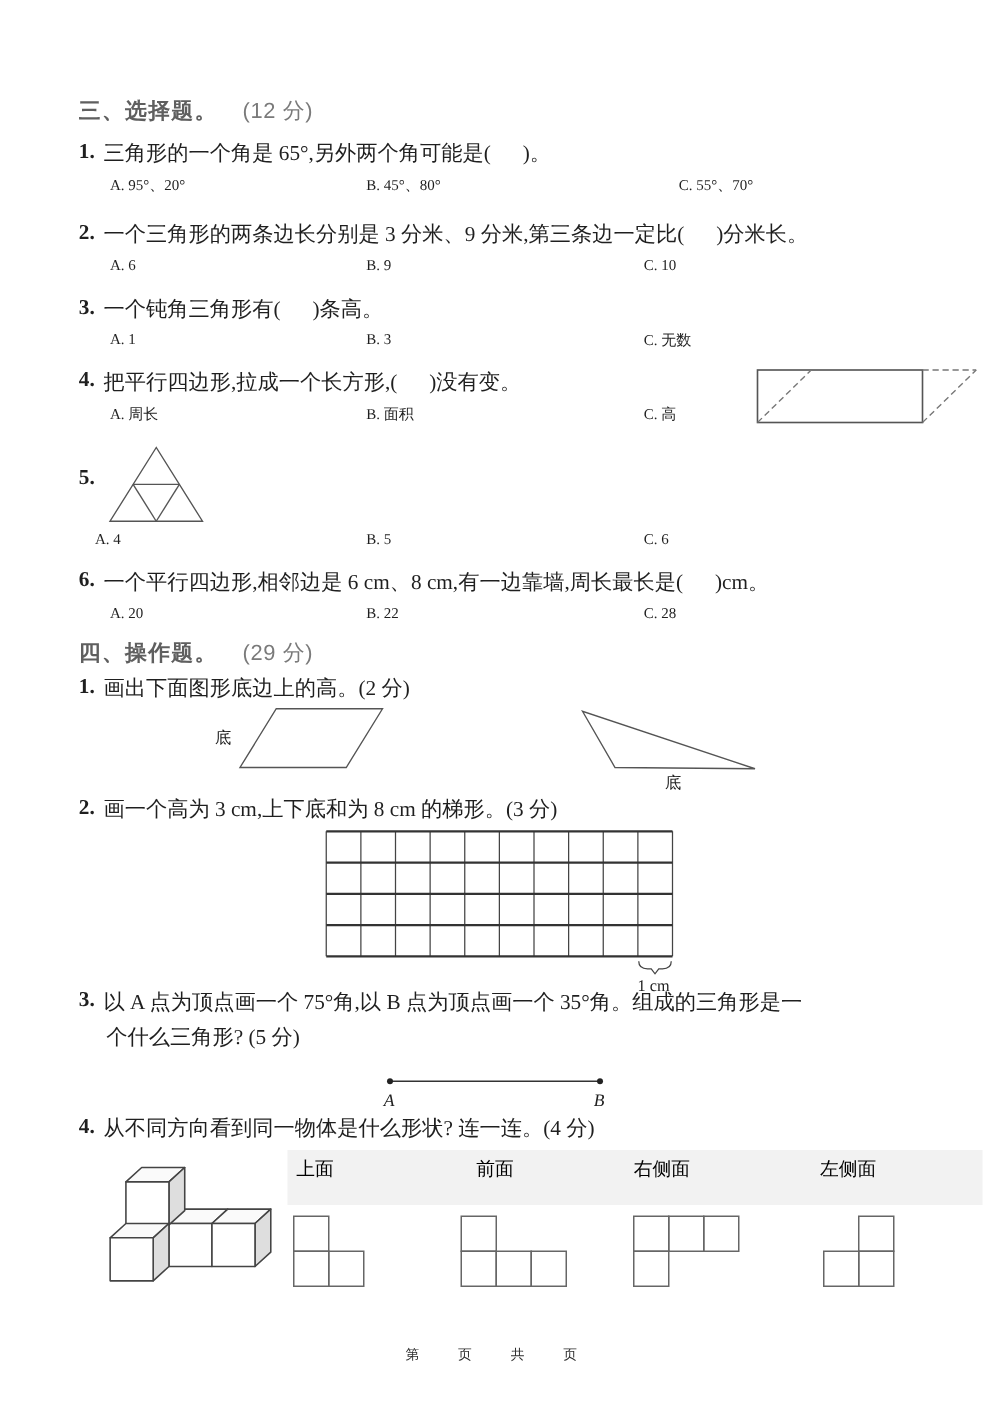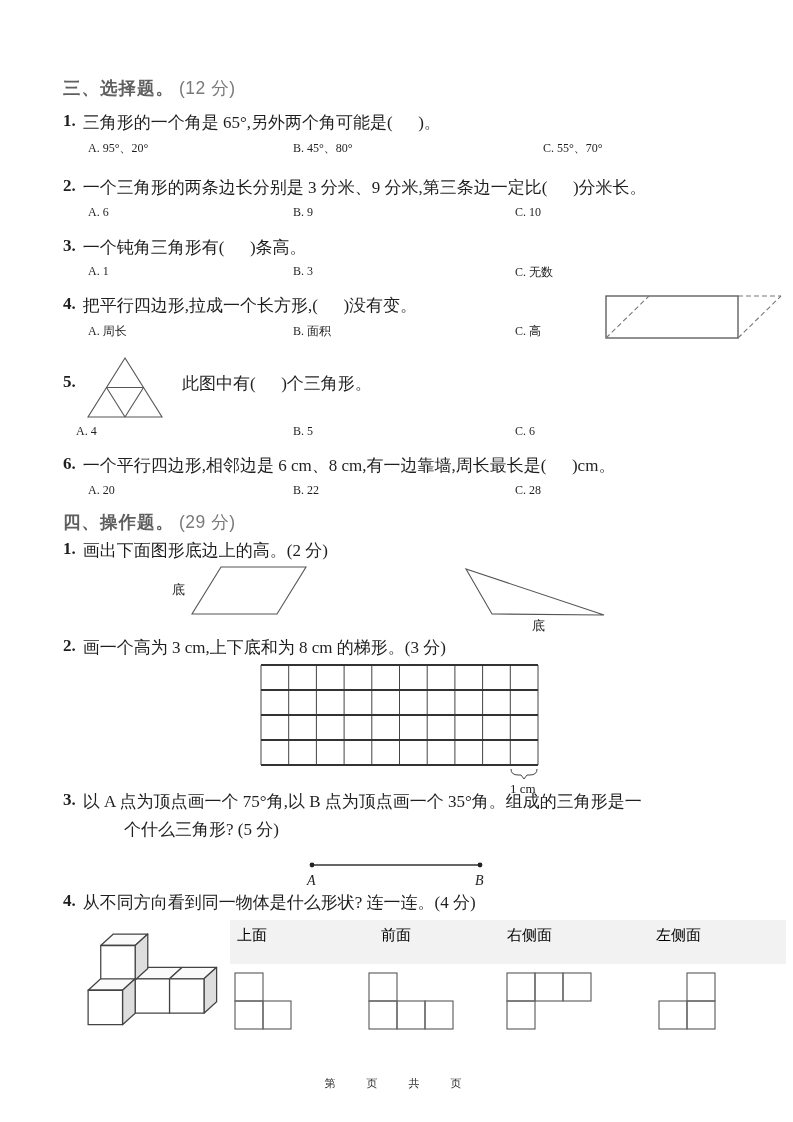--- a/index.html
+++ b/index.html
@@ -6,21 +6,21 @@
   .page {
     position:relative; width:793px; height:1122px; background:#ffffff;
     font-family:"Liberation Serif","DejaVu Serif",serif; color:#1f1f1f;
     overflow:hidden;
   }
   .sec {
     position:absolute; font-family:"Liberation Sans","DejaVu Sans",sans-serif;
     font-size:17.5px; font-weight:bold; color:#5f5f5f; letter-spacing:1px;
     white-space:pre; display:flex;
   }
-  .sec .score { font-weight:normal; color:#7a7a7a; margin-left:5px; letter-spacing:0.5px; }
+  .sec .score { font-weight:normal; color:#7a7a7a; margin-left:20px; letter-spacing:0.5px; }
   .qline { position:absolute; display:flex; font-size:17px; white-space:pre; }
   .qnum { font-weight:bold; margin-right:7px; }
   .qtext { white-space:pre; }
   .opt { position:absolute; font-size:12px; white-space:pre; }
   .fig { position:absolute; }
   .viewlabel {
     position:absolute; font-family:"Liberation Sans","DejaVu Sans",sans-serif;
     font-size:15px; color:#000000;
   }
   .grayband { position:absolute; background:#f2f2f2; }
@@ -86,23 +86,20 @@
   <div class="fig" style="left:84px; top:356px;">
     <svg width="82" height="66" viewBox="0 0 82 66">
       <polygon points="41,2 4,61 78,61" fill="none" stroke="#555" stroke-width="1.1"></polygon>
       <line x1="22.5" y1="31.5" x2="59.5" y2="31.5" stroke="#555" stroke-width="1.1"></line>
       <line x1="22.5" y1="31.5" x2="41" y2="61" stroke="#555" stroke-width="1.1"></line>
       <line x1="59.5" y1="31.5" x2="41" y2="61" stroke="#555" stroke-width="1.1"></line>
     </svg>
   </div>
   <div class="qline" style="left:63px; top:372px;">
     <span class="qnum">5.</span>
-  </div>
-  <div class="qline" style="left:182px; top:372px;">
-    <span class="qtext">此图中有(      )个三角形。</span>
   </div>
   <span class="opt" style="left:76px;  top:424px;">A. 4</span>
   <span class="opt" style="left:293px; top:424px;">B. 5</span>
   <span class="opt" style="left:515px; top:424px;">C. 6</span>
 
   <div class="qline" style="left:63px; top:454px;">
     <span class="qnum">6.</span>
     <span class="qtext">一个平行四边形,相邻边是 6 cm、8 cm,有一边靠墙,周长最长是(      )cm。</span>
   </div>
   <span class="opt" style="left:88px;  top:483px;">A. 20</span>
@@ -160,21 +157,21 @@
       </g>
       <path d="M252 106 Q252 112 259 112 L262 112 L265 116 L268 112 L271 112 Q278 112 278 106" fill="none" stroke="#444" stroke-width="1"></path>
       <text x="251" y="130" class="small-label">1 cm</text>
     </svg>
   </div>
 
   <div class="qline" style="left:63px; top:790px;">
     <span class="qnum">3.</span>
     <span class="qtext">以 A 点为顶点画一个 75°角,以 B 点为顶点画一个 35°角。组成的三角形是一</span>
   </div>
-  <div class="qline" style="left:85px; top:818px;margin-left:39px;">
+  <div class="qline" style="left:85px; top:818px;">
     <span class="qtext">个什么三角形? (5 分)</span>
   </div>
 
   <div class="fig" style="left:303px; top:853px;">
     <svg width="186" height="38" viewBox="0 0 186 38">
       <line x1="9" y1="12" x2="177" y2="12" stroke="#333" stroke-width="1.3"></line>
       <circle cx="9" cy="12" r="2.4" fill="#222"></circle>
       <circle cx="177" cy="12" r="2.4" fill="#222"></circle>
       <text x="4" y="32" class="ab-label">A</text>
       <text x="172" y="32" class="ab-label">B</text>

